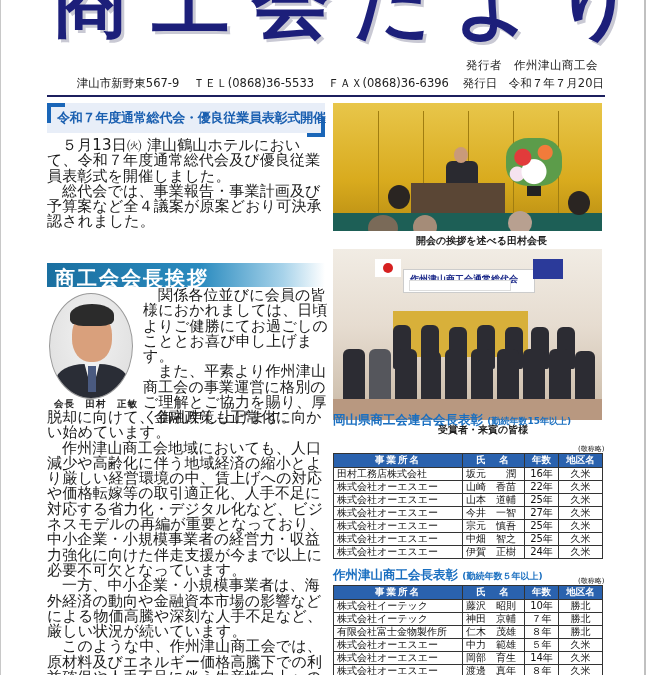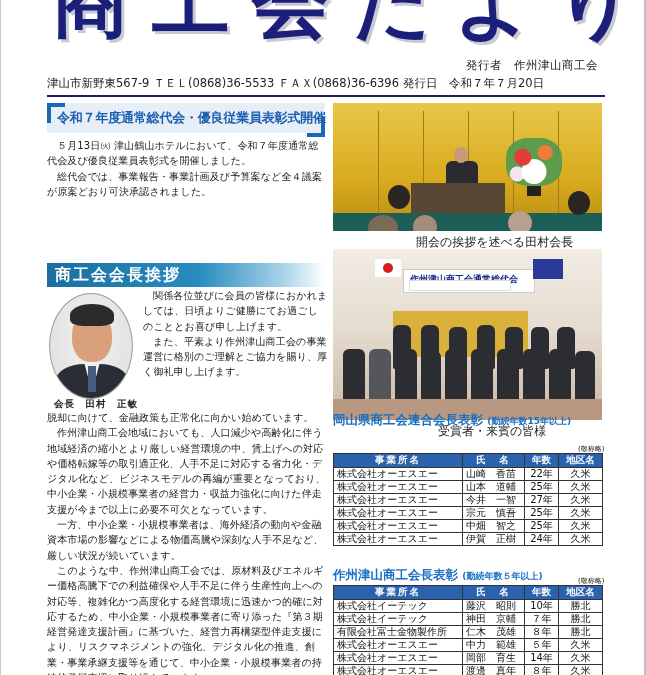--- a/index.html
+++ b/index.html
@@ -20,47 +20,47 @@
       color:#1c1f7a;
       text-shadow: 3px 3px 0 #c9c9d4;
       white-space:nowrap;
     }
     .publisher {
       position:absolute; right:48px; top:58px; font-size:11.5px; color:#222;
       letter-spacing:0.5px;
     }
     .address-line {
       position:absolute; left:47px; top:76px; width:557px; font-size:11.5px; color:#222;
-      white-space:nowrap; display:flex; gap:4px;
+      white-space:nowrap; display:flex; gap:14px;justify-content:flex-end;
     }
     .header-rule { position:absolute; left:47px; top:95px; width:558px; height:2px; background:#1c1f5e; }
 
     
     .lead-heading {
       position:absolute; left:47px; top:103px; width:278px; height:30px;
       background:#e8eef8;
     }
     .lead-heading .corner-tl { position:absolute; left:0; top:0; width:4px; height:20px; background:#1a66b8; }
     .lead-heading .corner-tl2 { position:absolute; left:0; top:0; width:18px; height:4px; background:#1a66b8; }
     .lead-heading .corner-br { position:absolute; right:0; bottom:-4px; width:4px; height:20px; background:#1a66b8; }
     .lead-heading .corner-br2 { position:absolute; right:0; bottom:-4px; width:18px; height:4px; background:#1a66b8; }
     .lead-heading .text {
       position:absolute; left:10px; top:6px; font-size:13px; font-weight:bold; color:#1a5fb0; white-space:nowrap;
       letter-spacing:-0.2px;
     }
-    .body-text { font-size:10px; line-height:15.3px; color:#1a1a1a; letter-spacing:0.15px; }
+    .body-text { font-size:15px; line-height:15.3px; color:#1a1a1a; letter-spacing:0.15px; }
     .body-text p { margin:0; text-indent:1em; }
     .lead-body { position:absolute; left:47px; top:138px; width:280px; }
 
     .section-heading {
       position:absolute; left:47px; top:263px; width:278px; height:24px;
       background: linear-gradient(90deg, #1a6fa0 0%, #2a8bbf 55%, #a8d3ea 85%, #ffffff 100%);
     }
     .section-heading .text {
-      position:absolute; left:8px; top:2px; font-size:16px; font-weight:bold; color:#ffffff; letter-spacing:2px; white-space:nowrap;
+      position:absolute; left:8px; top:2px; font-size:20px; font-weight:bold; color:#ffffff; letter-spacing:2px; white-space:nowrap;
     }
     .portrait {
       position:absolute; left:49px; top:293px; width:82px; height:104px;
       border:1px solid #999; border-radius:50%; overflow:hidden;
       background: radial-gradient(ellipse at 50% 40%, #f2f2f2 0%, #dcdcdc 100%);
     }
     .portrait .hair { position:absolute; left:20px; top:10px; width:44px; height:22px; background:#2b2b2b; border-radius:50% 50% 30% 30%; }
     .portrait .face { position:absolute; left:22px; top:18px; width:40px; height:50px; background:#d9a07c; border-radius:45%; }
     .portrait .suit { position:absolute; left:6px; top:70px; width:72px; height:40px; background:#2a2d36; border-radius:40% 40% 0 0; }
     .portrait .shirt { position:absolute; left:34px; top:68px; width:16px; height:30px; background:#f0f0f0; clip-path: polygon(0 0,100% 0,50% 100%); }
@@ -75,21 +75,21 @@
       background: linear-gradient(180deg, #e8c64a 0%, #d9ab1e 60%, #b78c12 100%);
     }
     .photo1 .panel { position:absolute; top:8px; width:1px; height:110px; background:#a07d10; }
     .photo1 .podium { position:absolute; left:78px; top:80px; width:94px; height:48px; background:#5a4635; }
     .photo1 .speaker-body { position:absolute; left:113px; top:58px; width:32px; height:26px; background:#2a2a30; border-radius:6px 6px 0 0; }
     .photo1 .speaker-head { position:absolute; left:121px; top:44px; width:14px; height:16px; background:#c99a7a; border-radius:50%; }
     .photo1 .flowers { position:absolute; left:173px; top:35px; width:56px; height:48px; background: radial-gradient(circle at 30% 40%, #e23b3b 0 8px, transparent 9px), radial-gradient(circle at 70% 30%, #f27b3b 0 7px, transparent 8px), radial-gradient(circle at 50% 70%, #ffffff 0 12px, transparent 13px), radial-gradient(circle at 20% 75%, #f5e3ef 0 7px, transparent 8px), #5c9c4a; border-radius:40%; }
     .photo1 .vase { position:absolute; left:194px; top:83px; width:14px; height:10px; background:#222; }
     .photo1 .table { position:absolute; left:0; top:110px; width:269px; height:18px; background:#1d5f56; }
     .photo1 .head { position:absolute; border-radius:50%; }
-    .caption-photo { position:absolute; font-size:12px; font-weight:normal; color:#222; white-space:nowrap; }
+    .caption-photo { position:absolute; font-size:10px; font-weight:bold; color:#222; white-space:nowrap; }
     .photo2 {
       position:absolute; left:333px; top:249px; width:269px; height:171px; overflow:hidden;
       background: linear-gradient(180deg, #f1ece4 0%, #e6dcd0 45%, #c9b9a6 100%);
     }
     .photo2 .banner { position:absolute; left:70px; top:20px; width:130px; height:22px; background:#ffffff; border:1px solid #ccc; }
     .photo2 .banner-text { position:absolute; left:6px; top:3px; font-size:9px; font-weight:bold; color:#1c2a8a; white-space:nowrap; }
     .photo2 .sub-banner { position:absolute; left:76px; top:31px; width:100px; height:9px; background:#fff; border:1px solid #ddd; }
     .photo2 .flag { position:absolute; left:42px; top:10px; width:26px; height:18px; background:#fff; }
     .photo2 .flag-dot { position:absolute; left:8px; top:4px; width:10px; height:10px; background:#d62020; border-radius:50%; }
     .photo2 .blue-flag { position:absolute; left:200px; top:10px; width:30px; height:20px; background:#2b3a9a; }
@@ -234,20 +234,26 @@
   <thead>
     <tr>
       <th>事業所名</th>
       <th>氏　名</th>
       <th style="letter-spacing:0">年数</th>
       <th style="letter-spacing:0">地区名</th>
     </tr>
   </thead>
   <tbody>
     <tr>
+        <td>田村工務店株式会社</td>
+        <td class="name">坂元　　潤</td>
+        <td class="c">16年</td>
+        <td class="c">久米</td>
+      </tr>
+    <tr>
         <td>株式会社オーエスエー</td>
         <td class="name">山崎　香苗</td>
         <td class="c">22年</td>
         <td class="c">久米</td>
       </tr>
     <tr>
         <td>株式会社オーエスエー</td>
         <td class="name">山本　道輔</td>
         <td class="c">25年</td>
         <td class="c">久米</td>

